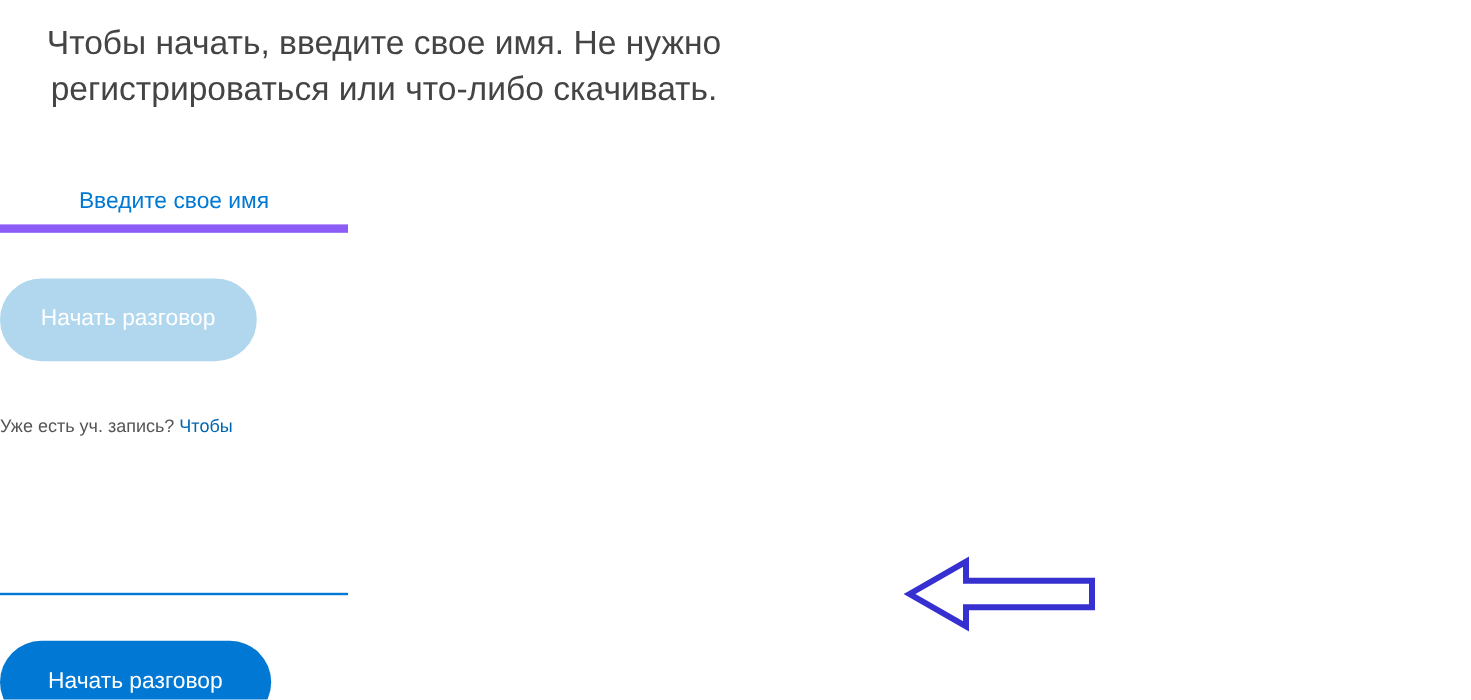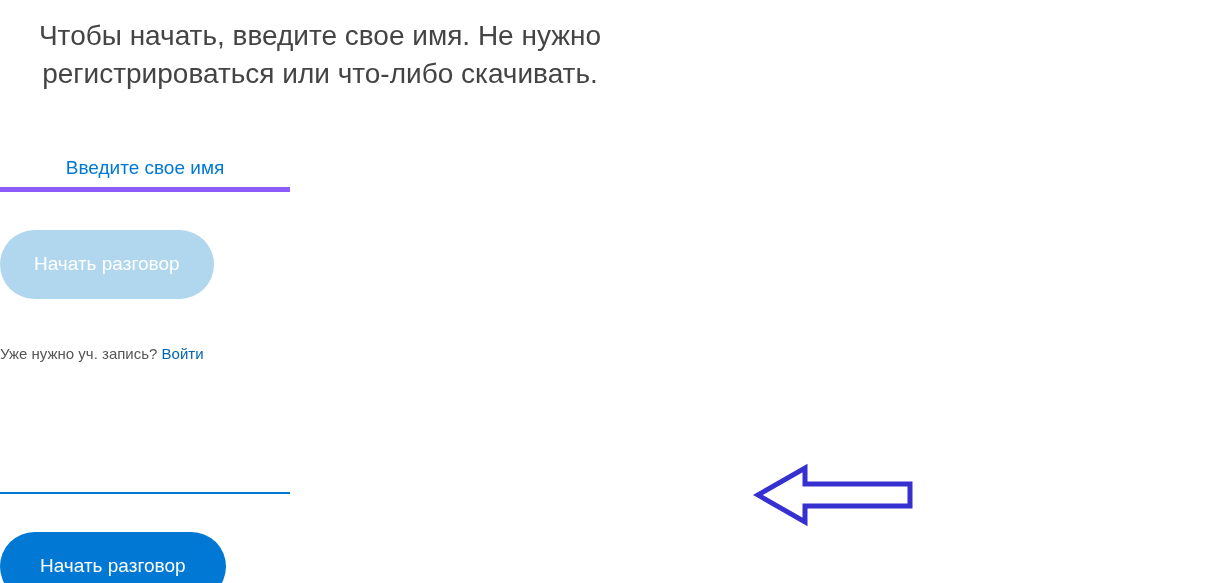--- a/index.html
+++ b/index.html
@@ -28,21 +28,21 @@
       color: #444;
       text-align: center;
       line-height: 1.35;
       max-width: 640px;
       margin-top: 4px;
     }
     .name-input {
       margin-top: 58px;
       width: 290px;
       border: none;
-      border-bottom: 5px solid #8b5cf6;
+      border-bottom: 7px solid #8b5cf6;
       text-align: center;
       font-size: 19px;
       color: #0078d4;
       padding: 6px 0 8px 0;
       outline: none;
       font-family: inherit;
       background: transparent;
     }
     .name-input::placeholder {
       color: #0078d4;
@@ -111,21 +111,21 @@
 
 <div class="container">
 
   <div class="subtitle">Чтобы начать, введите свое имя. Не нужно регистрироваться или что-либо скачивать.</div>
 
   <input class="name-input" type="text" placeholder="Введите свое имя" style="">
 
   <button class="btn btn-disabled">Начать разговор</button>
 
   <div class="already-row">
-    <span>Уже нужно уч. запись? </span><a href="#">Войти</a>
+    <span>Уже есть уч. запись? </span><a href="#">Чтобы</a>
   </div>
 
   <div class="spacer"></div>
 
   <input class="second-input" type="text" value="" style="">
 
   <button class="btn btn-primary">Начать разговор</button>
 
 </div>
 

